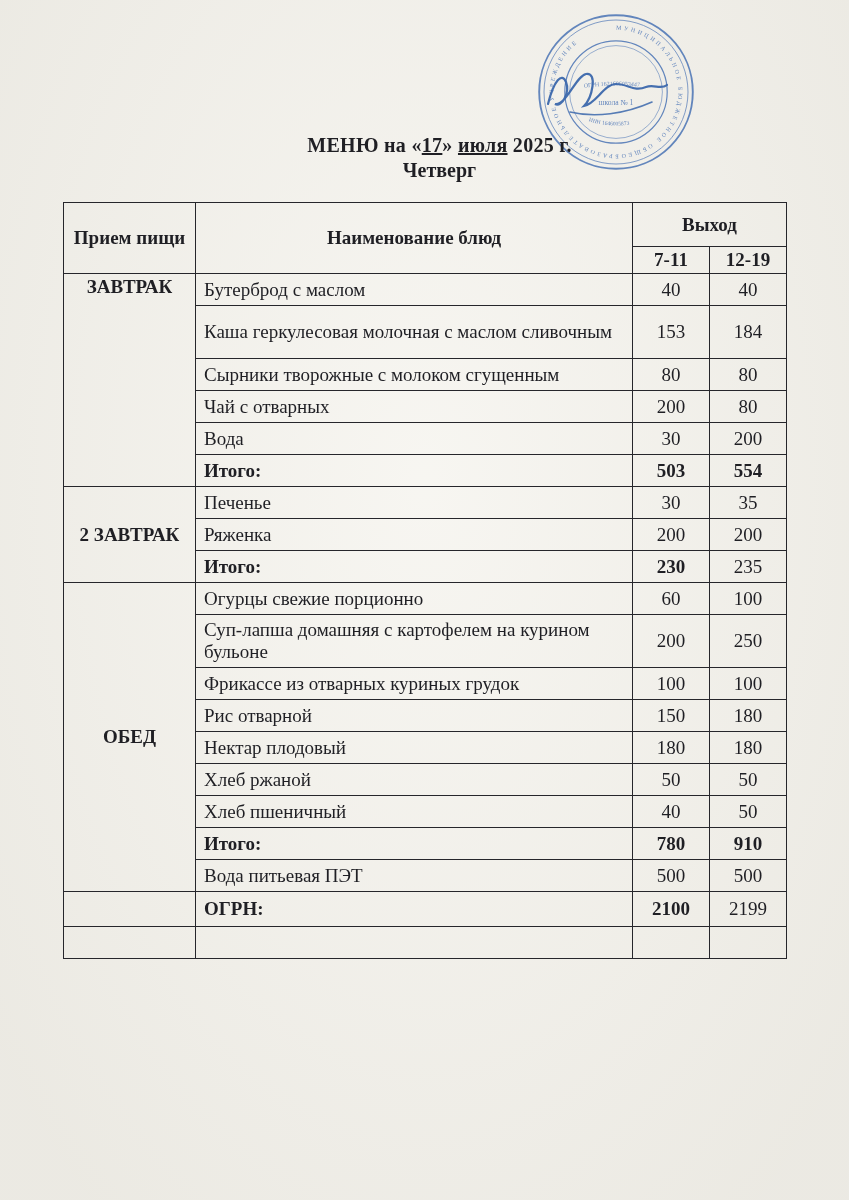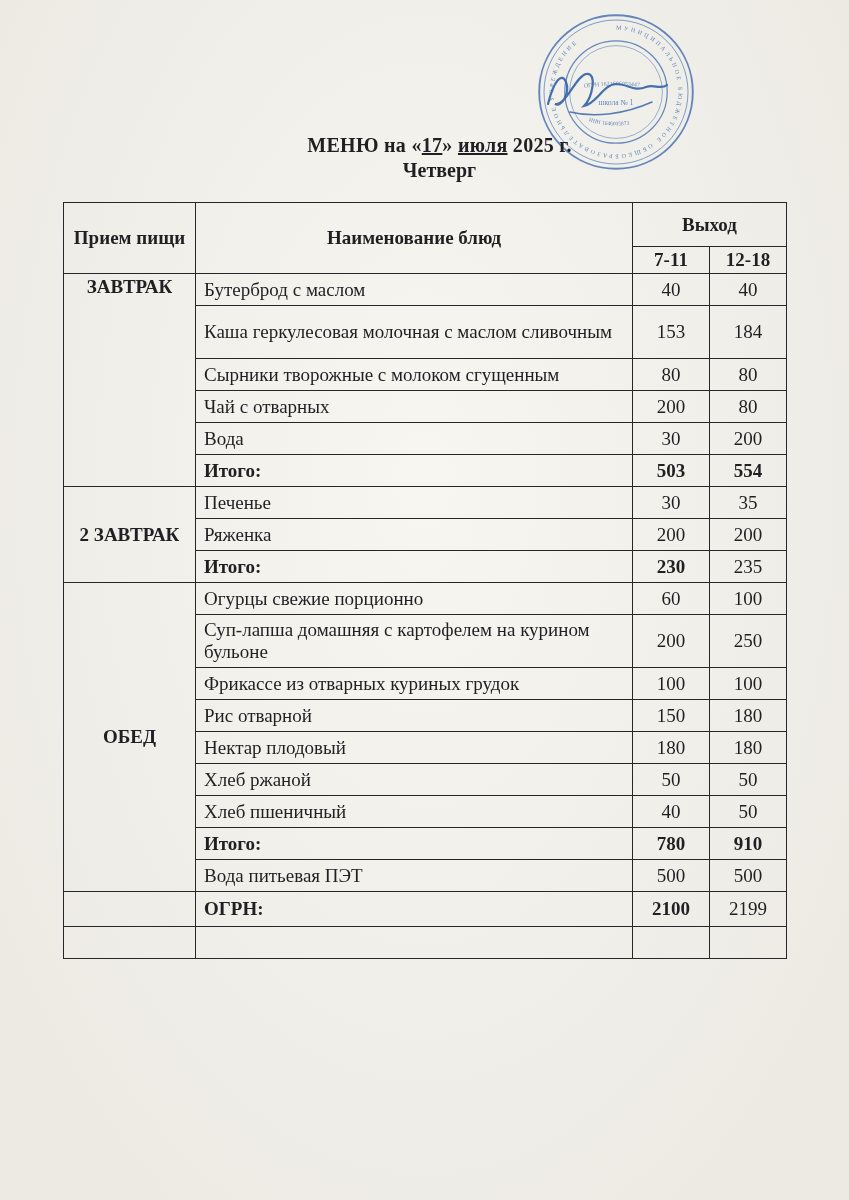--- a/index.html
+++ b/index.html
@@ -101,21 +101,21 @@
         <col class="c-v2">
     </colgroup>
     <tbody>
         <tr class="hdr1">
       <th rowspan="2">Прием пищи</th>
       <th rowspan="2">Наименование блюд</th>
       <th colspan="2">Выход</th>
     </tr>
     <tr class="hdr2">
       <th>7-11</th>
-      <th>12-18</th>
+      <th>12-19</th>
     </tr>
 
     <tr class="r1">
       <td class="meal top" rowspan="6">ЗАВТРАК</td>
       <td class="dish">Бутерброд с маслом</td>
       <td class="num">40</td>
       <td class="num">40</td>
     </tr>
     <tr class="r2">
       <td class="dish">Каша геркулесовая молочная с маслом сливочным</td>

